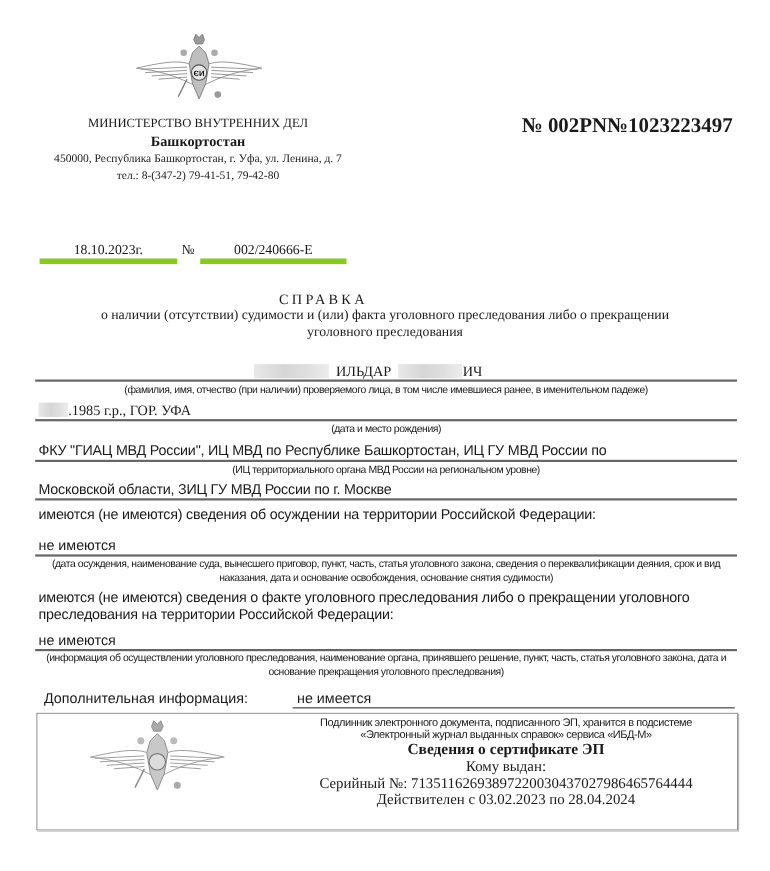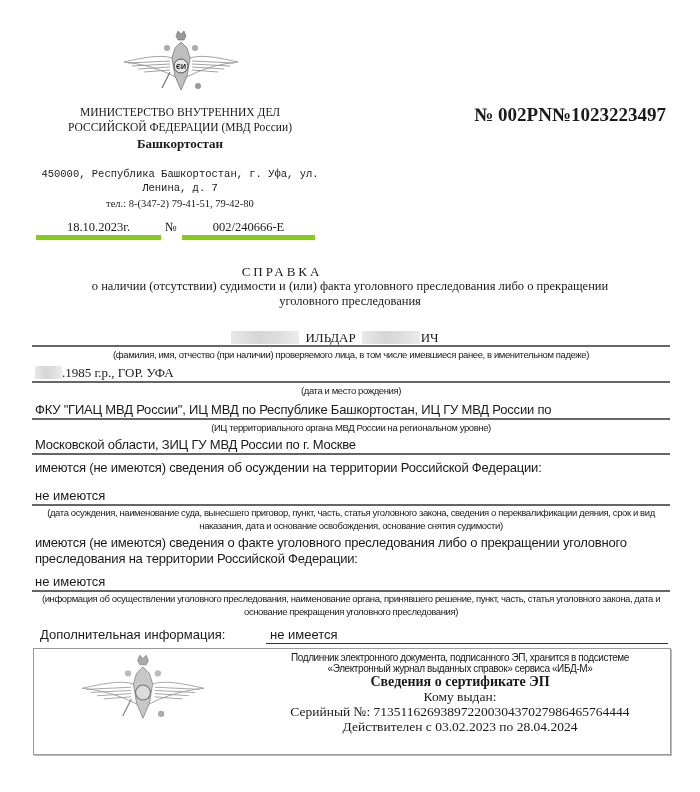--- a/index.html
+++ b/index.html
@@ -18,21 +18,21 @@
     .hdr { left: 30px; width: 300px; text-align: center; }
     .hdr-small { font-size: 11.5px; line-height: 15px; }
     .hdr-bold { font-weight: bold; font-size: 13px; line-height: 17px; }
     .hdr-addr { font-size: 10.5px; line-height: 14px; }
 
     .docnum { right: 34px; top: 104px; font-weight: bold; font-size: 19px; }
 
     .dateline { top: 220px; font-size: 12.5px; }
     .uline { border-bottom: 5px solid #84cc16; }
 
-    .title { left: 0; width: 564px; top: 264px; font-size: 13px; letter-spacing: 3px; }
+    .title { left: 12px; width: 564px; top: 264px; font-size: 13px; letter-spacing: 3px; }
     .subtitle { left: 80px; width: 540px; top: 279px; font-size: 12.5px; line-height: 15px; text-align: center; }
 
     .rule { position: absolute; left: 32px; width: 638px; height: 0; border-top: 2px solid #666; }
     .caption { position: absolute; left: 32px; width: 638px; text-align: center; font-size: 9.5px; line-height: 13px; }
     .field { position: absolute; font-size: 13px; line-height: 16px; }
 
     .blur { display: inline-block; background: linear-gradient(90deg,#e8e8e8,#d6d6d6 40%,#dedede 70%,#ececec); height: 13px; vertical-align: -2px; }
 
     .sigbox { position: absolute; left: 33px; top: 648px; width: 636px; height: 105px; border: 1px solid #999; box-shadow: 1px 1px 0 #bbb; }
     .sigtext { position: absolute; left: 255px; width: 410px; text-align: center; }
@@ -54,23 +54,22 @@
     <path d="M56 8 L58 3 L61 6 L64 3 L66 8 L64 12 L58 12 Z" fill="#999" stroke="#666" stroke-width="0.6"></path>
     <circle cx="47" cy="20" r="3" fill="#aaa"></circle>
       <circle cx="75" cy="20" r="3" fill="#aaa"></circle>
     <path d="M50 44 L42 60" stroke="#777" stroke-width="1.2"></path>
     <circle cx="78" cy="58" r="3" fill="#999"></circle>
   </svg>
 </div>
 
 <div class="abs hdr" style="top:105px;">
   <div class="hdr-small">МИНИСТЕРСТВО ВНУТРЕННИХ ДЕЛ</div>
-  <div class="hdr-small">РОССИЙСКОЙ ФЕДЕРАЦИИ (МВД России)</div>
   <div class="hdr-bold">Башкортостан</div>
-  <div class="hdr-addr" style="margin-top:15px;font-family:Liberation Mono, monospace;">450000, Республика Башкортостан, г. Уфа, ул. Ленина, д. 7</div>
+  <div class="hdr-addr" style="margin-top:1px;">450000, Республика Башкортостан, г. Уфа, ул. Ленина, д. 7</div>
   <div class="hdr-addr" style="margin-top:2px;">тел.: 8-(347-2) 79-41-51, 79-42-80</div>
 </div>
 
 <div class="abs dateline uline center" style="left:36px; width:125px;">18.10.2023г.</div>
 <div class="abs dateline" style="left:165px;">№</div>
 <div class="abs dateline uline center" style="left:182px; width:133px;">002/240666-E</div>
 
 <div class="abs docnum">№ 002РN№1023223497</div>
 
 <div class="abs title center">СПРАВКА</div>

